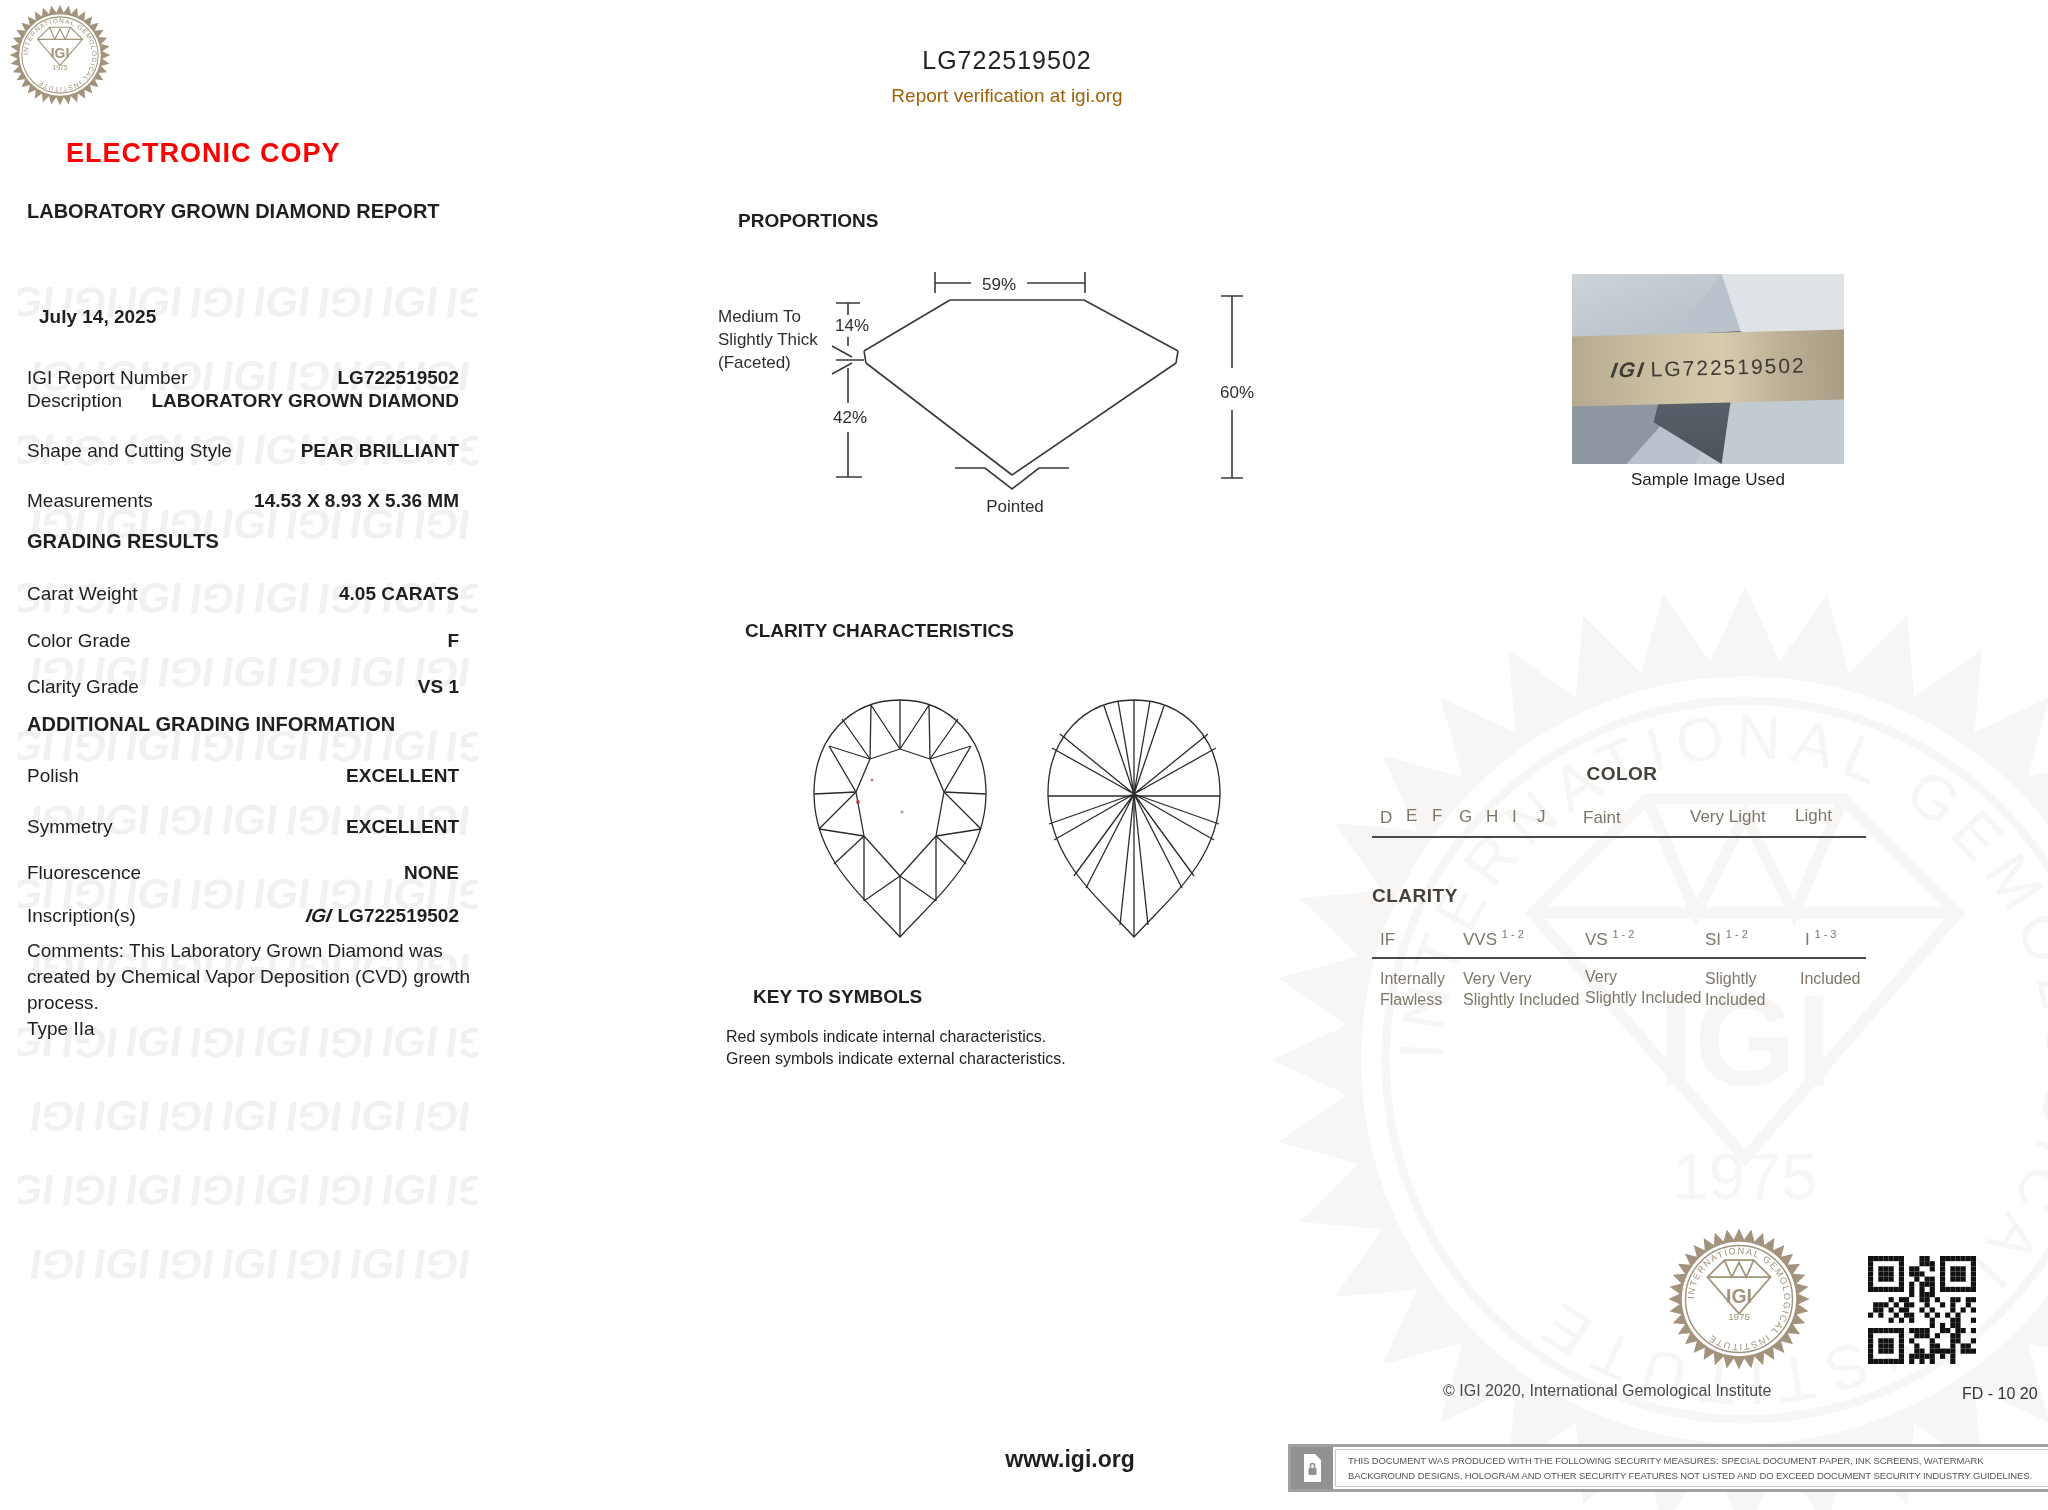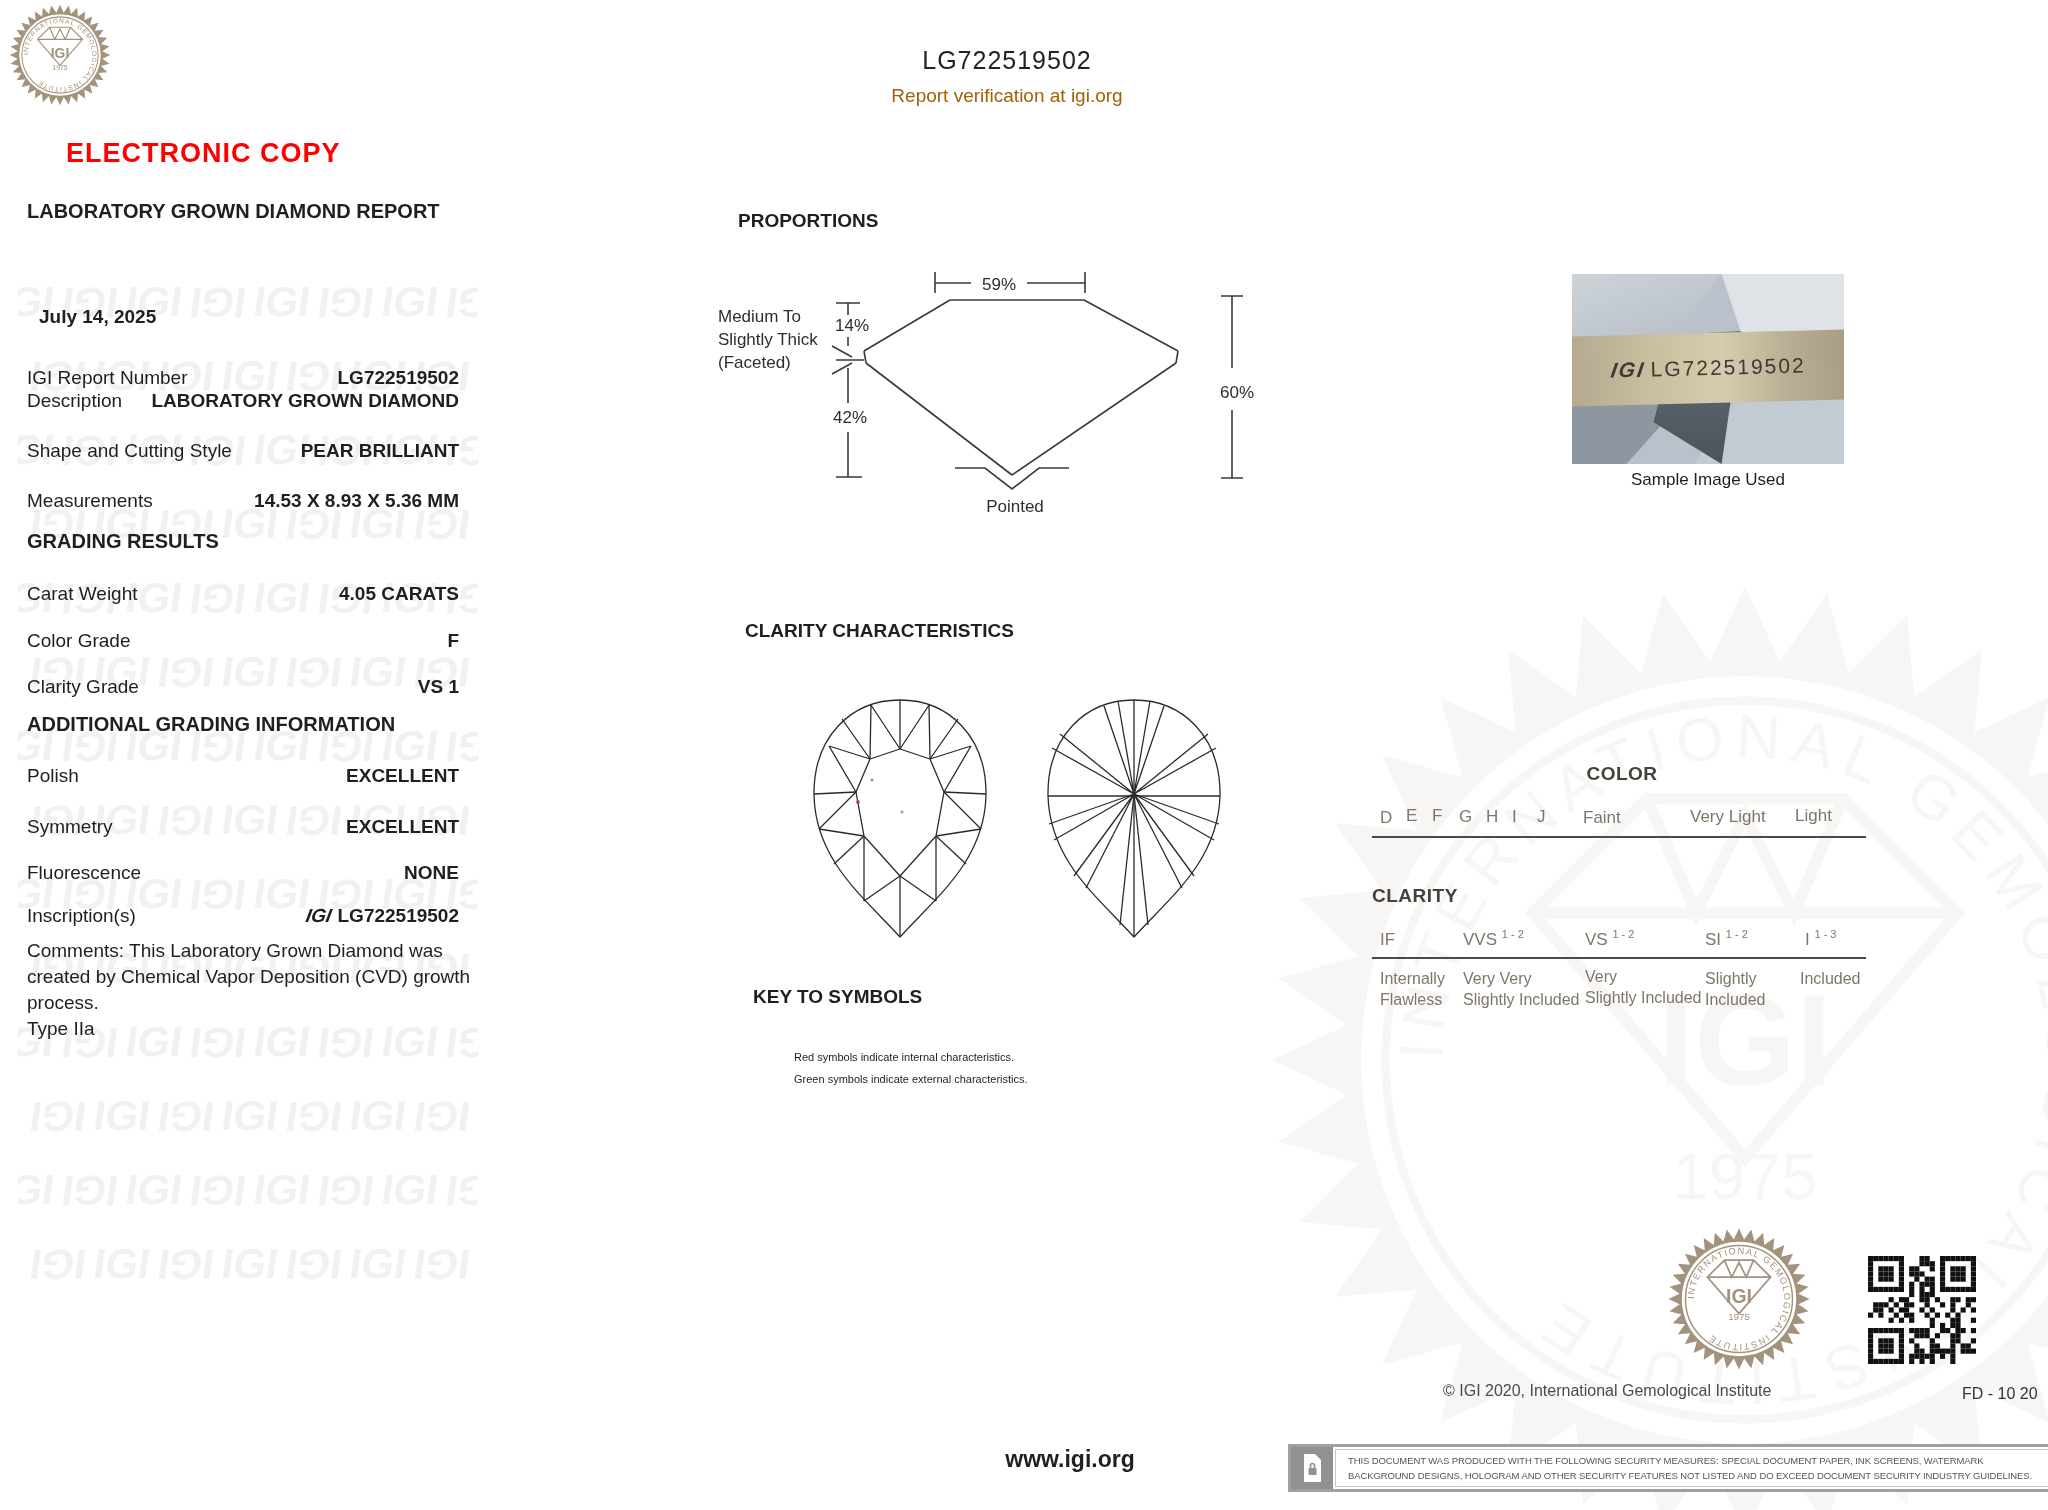--- a/index.html
+++ b/index.html
@@ -33,21 +33,21 @@
   .photo{left:1572px;top:274px;width:272px;height:190px;overflow:hidden;background:#b9c2ca;z-index:2;}
   .photo .facet{position:absolute;inset:0;}
   .photo .band{position:absolute;left:-3%;top:31%;width:106%;height:37%;transform:rotate(-1.5deg);
     background:linear-gradient(90deg,#b3a88f 0%,#c9be9f 30%,#d7ccae 55%,#b9ae93 78%,#a79c82 100%);
     display:flex;align-items:center;justify-content:center;font-size:21px;color:#3c3b34;letter-spacing:2px;}
   .photo-caption{left:1572px;top:470px;width:272px;text-align:center;font-size:17px;z-index:2;}
   
   .clar-head{left:745px;top:620px;font-size:19px;font-weight:700;z-index:2;}
   .clar-svg{left:808px;top:694px;z-index:2;}
   .key-head{left:753px;top:986px;font-size:19px;font-weight:700;z-index:2;}
-  .key-lines{left:794px;top:1026px;font-size:11px;line-height:22px;z-index:2;margin-top:20px;}
+  .key-lines{left:726px;top:1026px;font-size:16px;line-height:22px;z-index:2;}
   
   .scale{width:500px;z-index:2;}
   .scale .title{font-size:19px;font-weight:700;color:#46413a;letter-spacing:.5px;}
   .scale .tick{position:absolute;font-size:17px;color:#7e7668;white-space:nowrap;}
   .scale .rule{position:absolute;left:0;width:494px;height:2px;background:#4a4a4a;}
   .scale sup{font-size:11px;color:#7e7668;}
   .scale .d1,.scale .d2{position:absolute;font-size:16px;color:#7e7668;white-space:nowrap;}
   
   .website{left:950px;top:1446px;width:240px;text-align:center;font-size:23px;font-weight:700;z-index:2;}
   .copyright{left:1443px;top:1382px;font-size:16px;color:#4a4a4a;z-index:2;}

